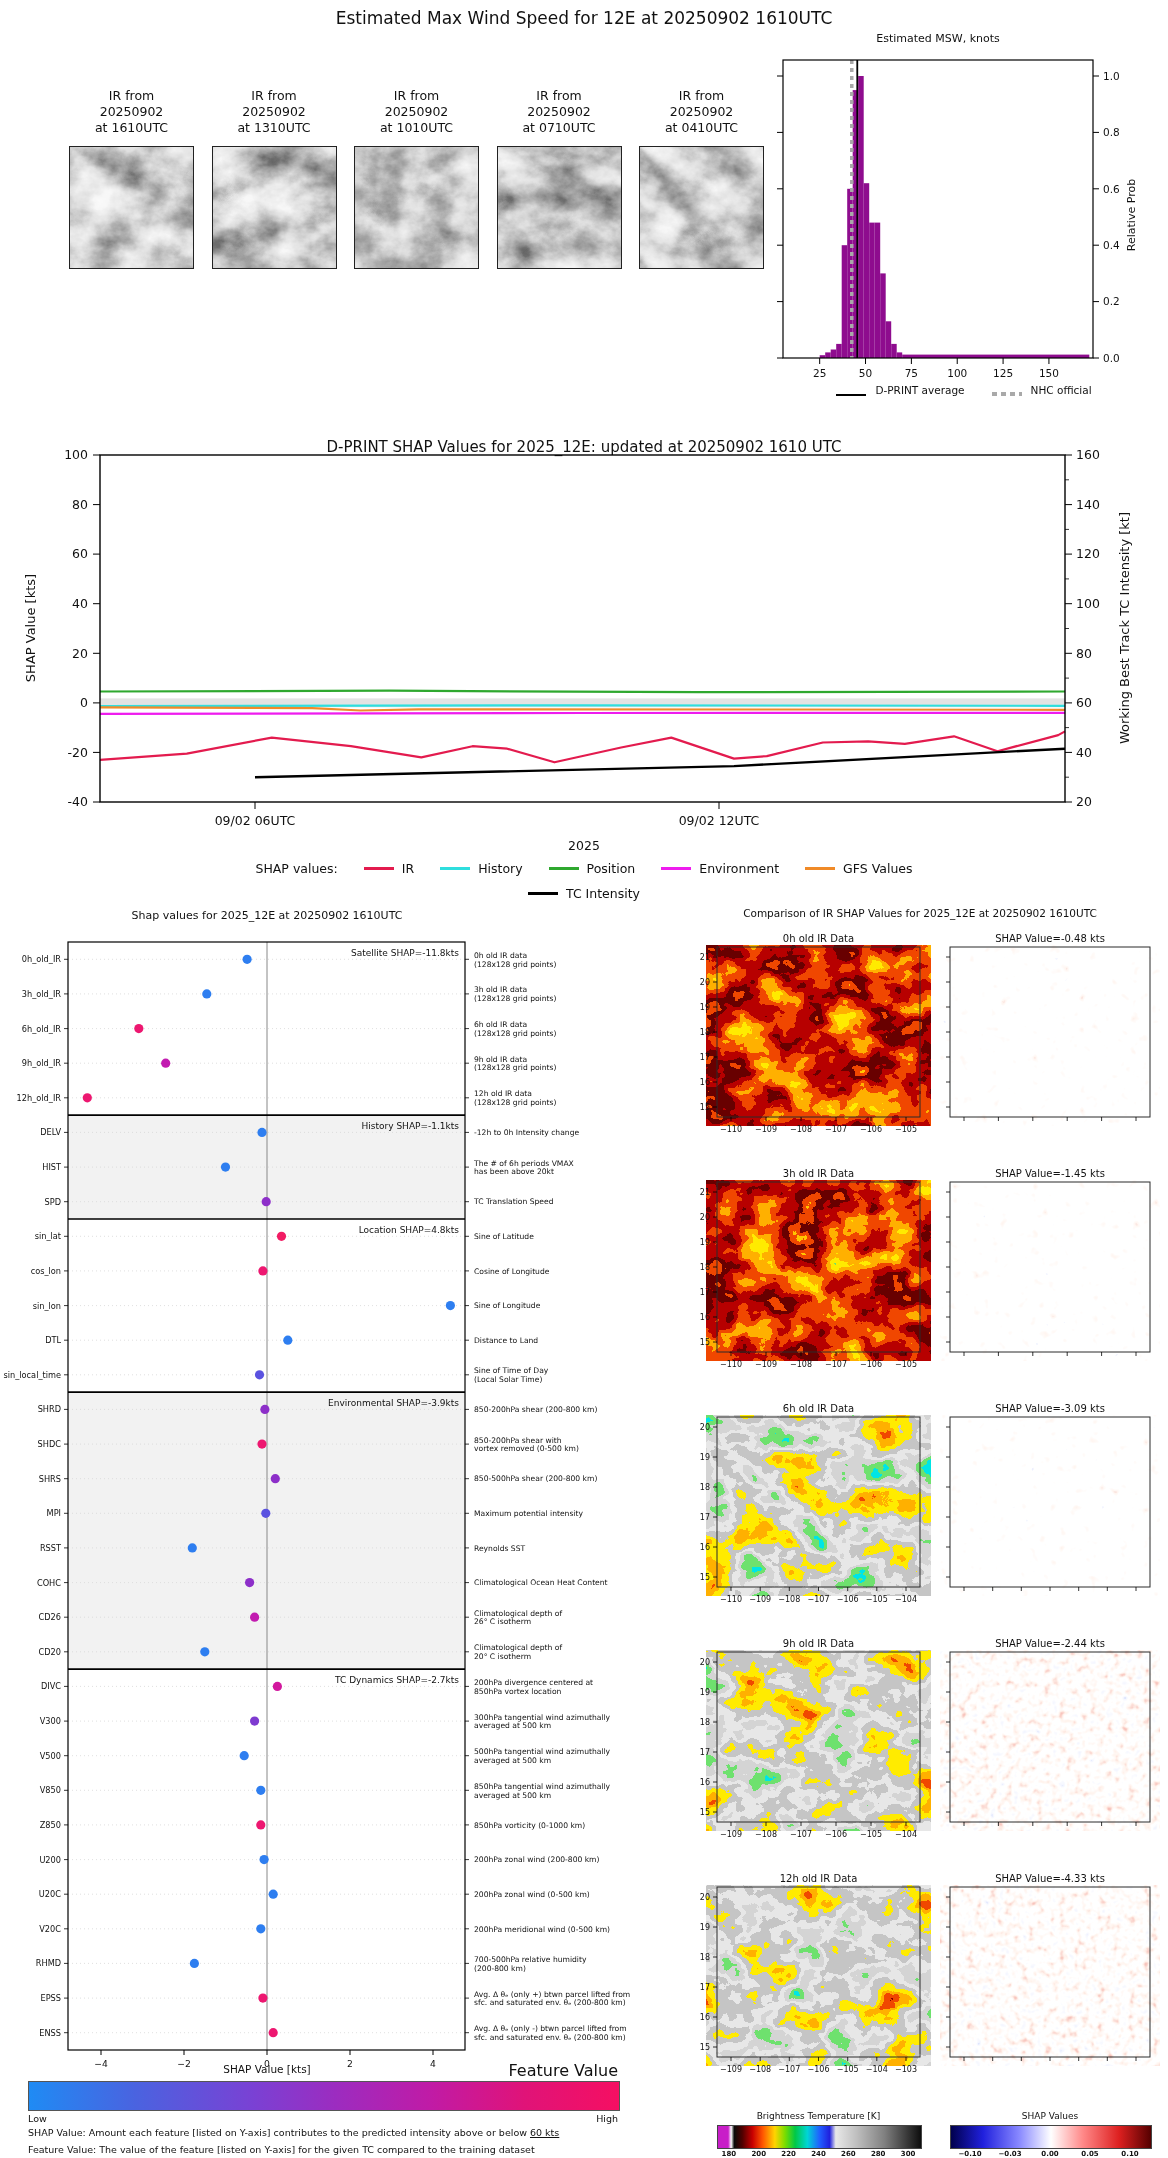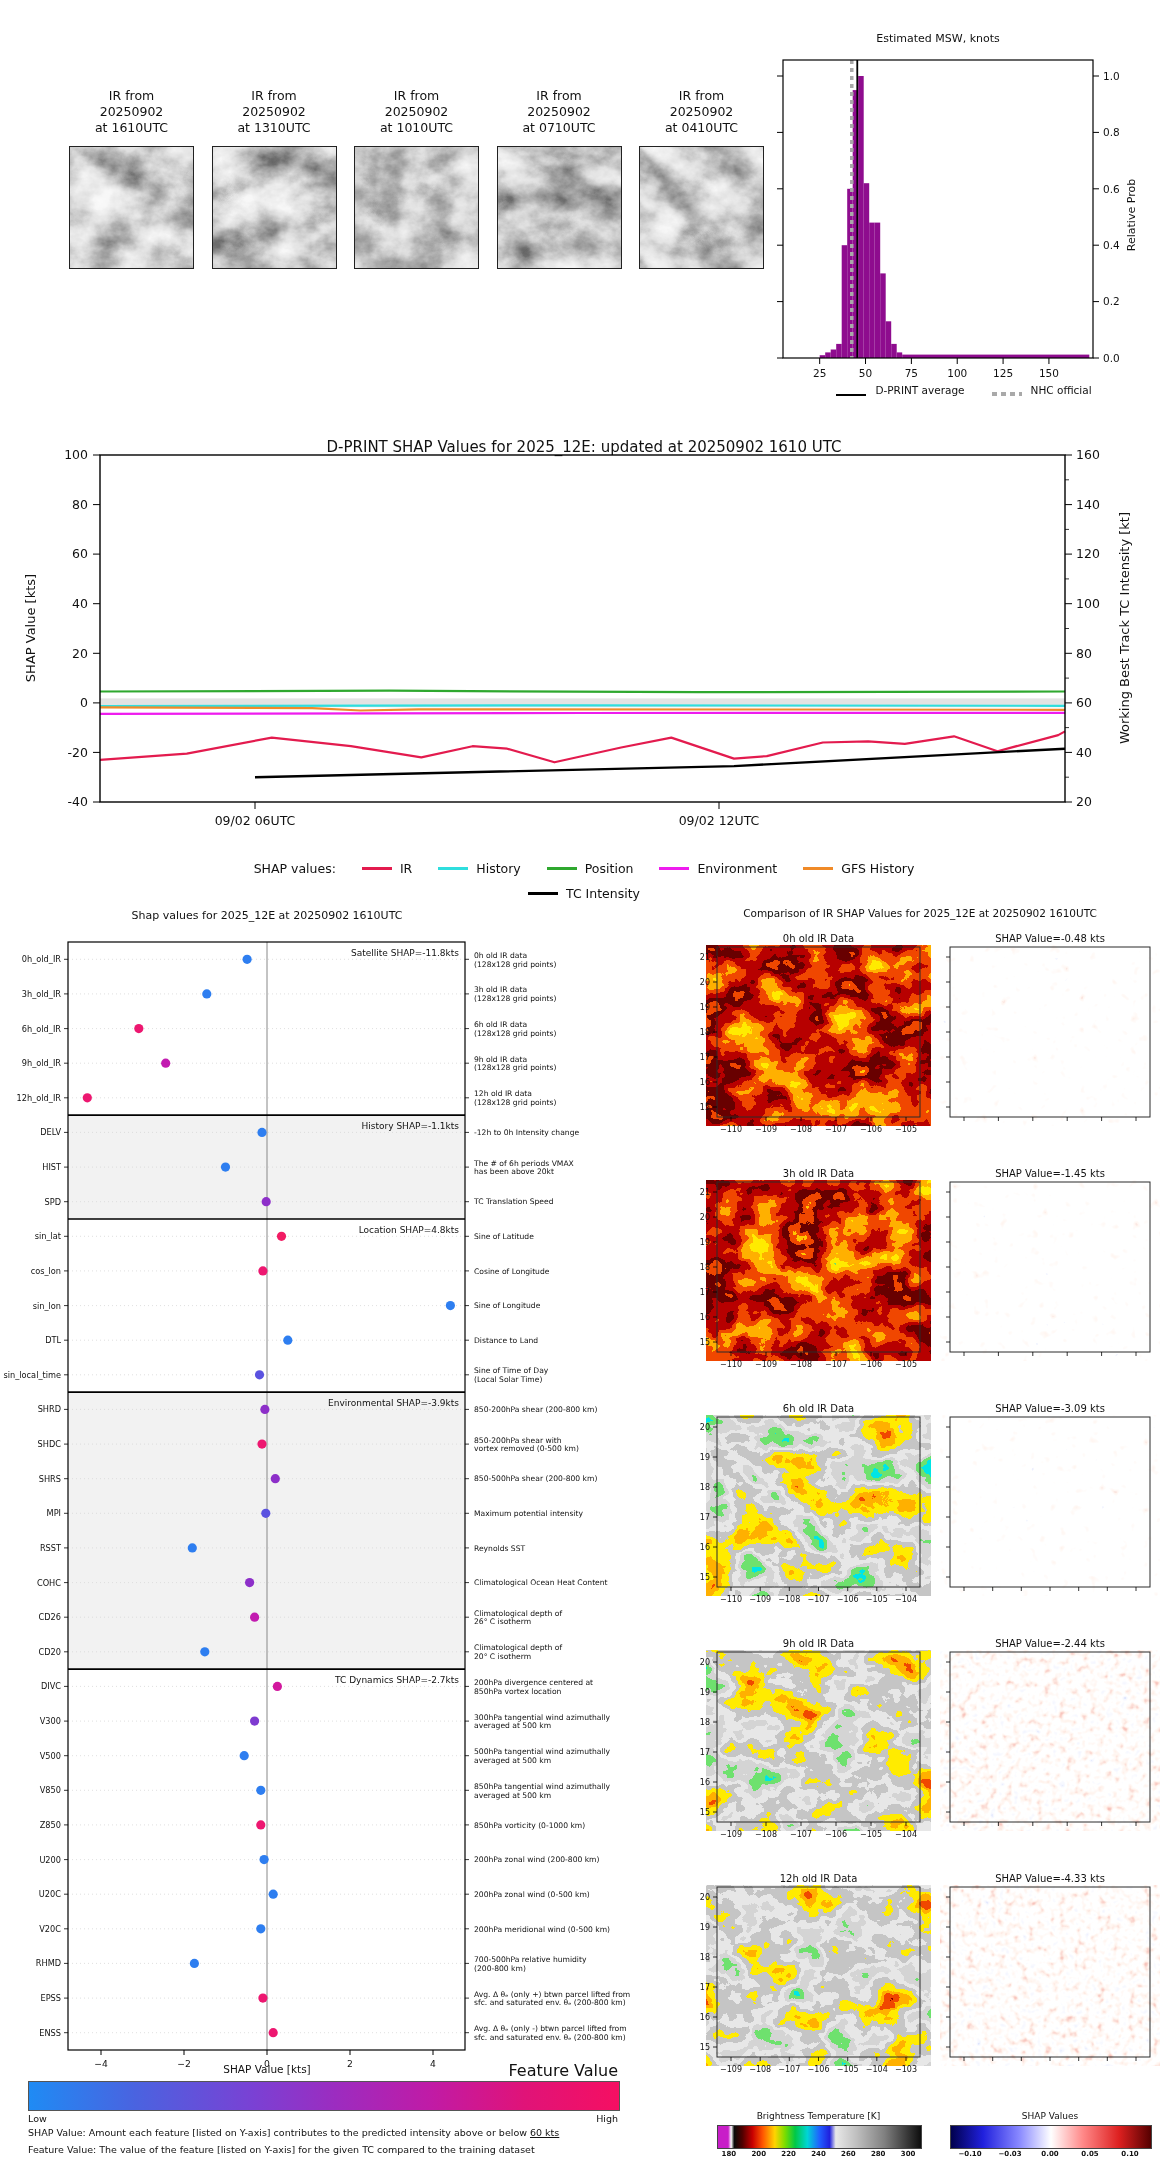--- a/index.html
+++ b/index.html
@@ -63,20 +63,21 @@
   #shapcb-bar{left:260px;width:200px;
     background:linear-gradient(90deg,#00004d 0%,#2020dd 16%,#8888ff 34%,#ffffff 50%,#ff8888 66%,#dd2020 84%,#550000 100%);}
   .cb-ticks{position:absolute;top:1245px;height:12px;font-size:7px;}
   .cb-ticks span{position:absolute;transform:translateX(-50%);font-weight:bold;}
 </style>
 </head>
 <body>
 
 <div id="canvas">
 
+  <div id="main-title" class="abs">Estimated Max Wind Speed for 12E at 20250902 1610UTC</div>
 
   <div id="thumbs" class="abs">
       <div class="thumb" style="left: 69px;">
         <div class="tlabel">
           <div>IR from</div>
           <div>20250902</div>
           <div>at 1610UTC</div>
         </div>
   <svg class="timg" width="125" height="123">
           <rect x="0" y="0" width="125" height="123" filter="url(#fg0)"></rect>
@@ -241,41 +242,42 @@
           <line x1="1065" y1="109.4" x2="1069" y2="109.4" stroke="#000" stroke-width="0.8"></line>
           <line x1="1065" y1="59.8" x2="1069" y2="59.8" stroke="#000" stroke-width="0.8"></line>
           <line x1="255.0" y1="382" x2="255.0" y2="389" stroke="#000"></line>
           <text x="255.0" y="405" font-size="12.5" text-anchor="middle">09/02 06UTC</text>
           <line x1="719.0" y1="382" x2="719.0" y2="389" stroke="#000"></line>
           <text x="719.0" y="405" font-size="12.5" text-anchor="middle">09/02 12UTC</text>
           <rect x="100" y="35" width="965" height="347" fill="none" stroke="#000" stroke-width="1.4"></rect>
         </svg></div>
     <div id="ts-ylabel-l">SHAP Value [kts]</div>
     <div id="ts-ylabel-r">Working Best Track TC Intensity [kt]</div>
+    <div id="ts-xlabel">2025</div>
     <div id="ts-legend-1">
       <span class="lg-title">SHAP values:</span>
       <span class="lg-item">
           <i class="sw" style="background: rgb(227, 27, 78);"></i>
           <em>IR</em>
         </span>
       <span class="lg-item">
           <i class="sw" style="background: rgb(47, 222, 222);"></i>
           <em>History</em>
         </span>
       <span class="lg-item">
           <i class="sw" style="background: rgb(47, 168, 47);"></i>
           <em>Position</em>
         </span>
       <span class="lg-item">
           <i class="sw" style="background: rgb(238, 28, 238);"></i>
           <em>Environment</em>
         </span>
       <span class="lg-item">
           <i class="sw" style="background: rgb(240, 138, 40);"></i>
-          <em>GFS History</em>
+          <em>GFS Values</em>
         </span>
     </div>
     <div id="ts-legend-2">
       <span class="lg-item">
           <i class="sw" style="background: rgb(0, 0, 0);"></i>
           <em>TC Intensity</em>
         </span>
     </div>
   </div>
 

